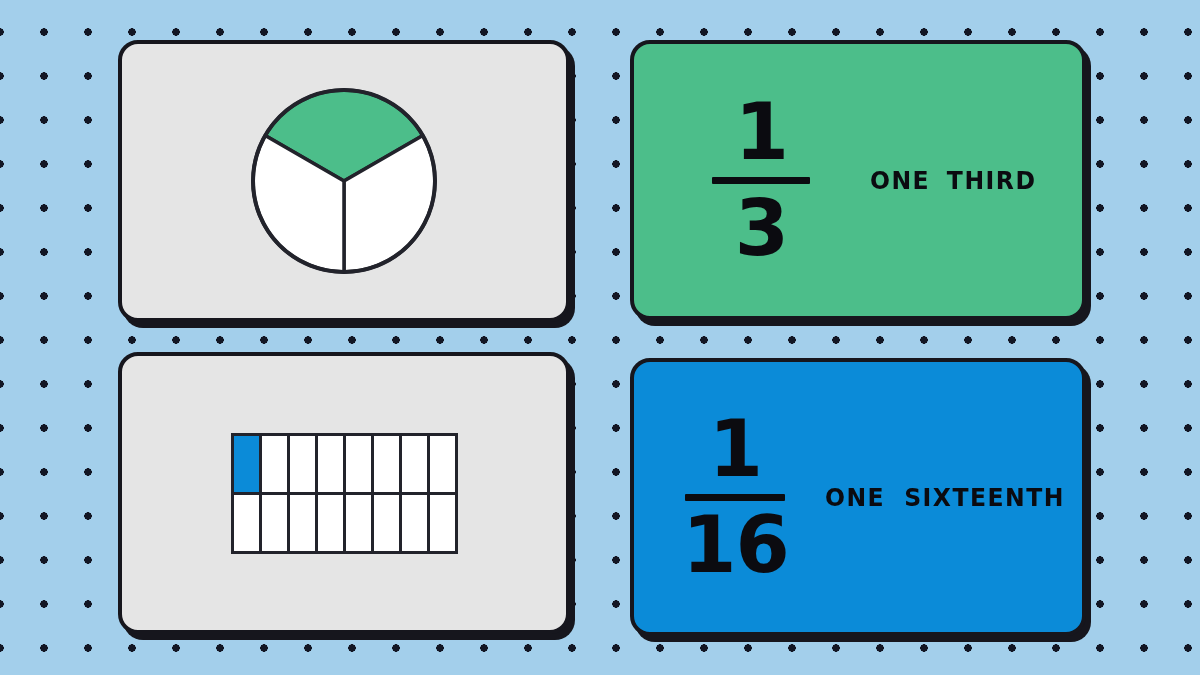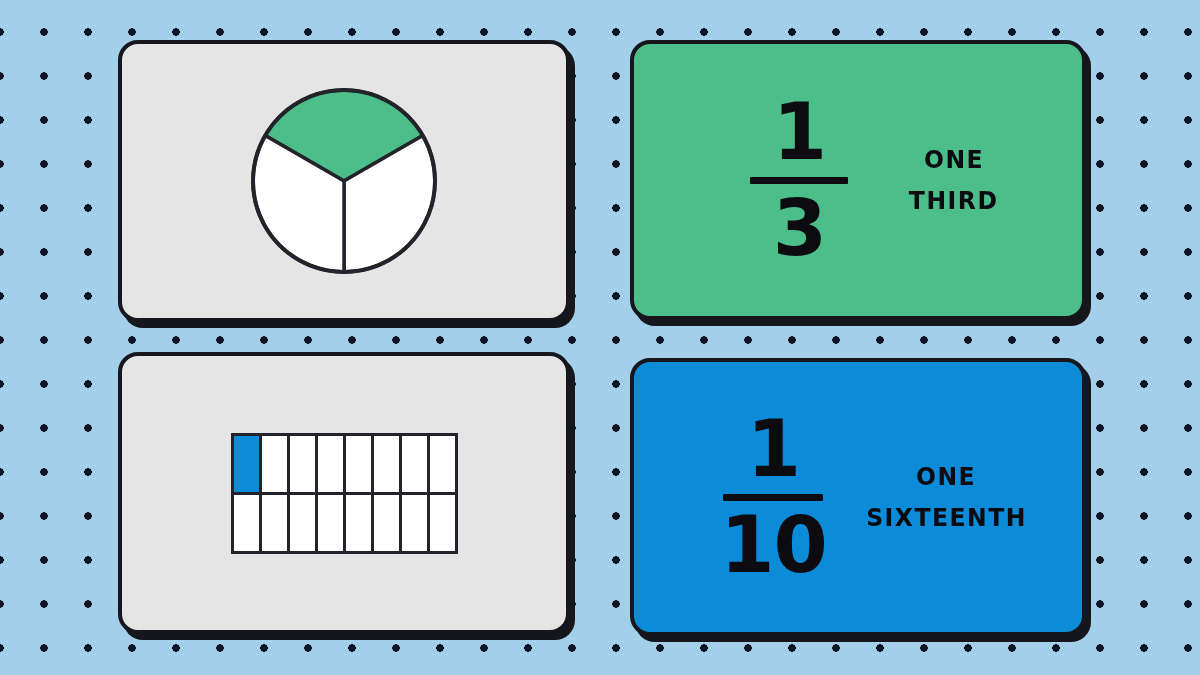--- a/index.html
+++ b/index.html
@@ -78,21 +78,21 @@
     height: 7px;
     background: #0b0b10;
     border-radius: 1px;
   }
   #card-sixteenth .frac-bar { width: 100px; }
 
   
   .word-label {
     margin-left: 58px;
     display: flex;
-    flex-direction: column;
+    flex-direction: row;
     align-items: center;
     gap: 12px;
   }
   #card-sixteenth .word-label { margin-left: 34px; }
   .word-line {
     font-family: "DejaVu Sans", sans-serif;
     font-weight: 700;
     font-size: 25px;
     letter-spacing: 1.6px;
     color: #0b0b10;
@@ -188,21 +188,21 @@
     <div class="word-label">
       <div class="word-line">ONE</div>
       <div class="word-line">THIRD</div>
     </div>
   </div>
 
   <div class="card card-label" id="card-sixteenth">
     <div class="fraction">
       <div class="frac-num">1</div>
       <div class="frac-bar"></div>
-      <div class="frac-den">10</div>
+      <div class="frac-den">16</div>
     </div>
     <div class="word-label">
       <div class="word-line">ONE</div>
       <div class="word-line">SIXTEENTH</div>
     </div>
   </div>
 
 </div>
 
 </body></html>

